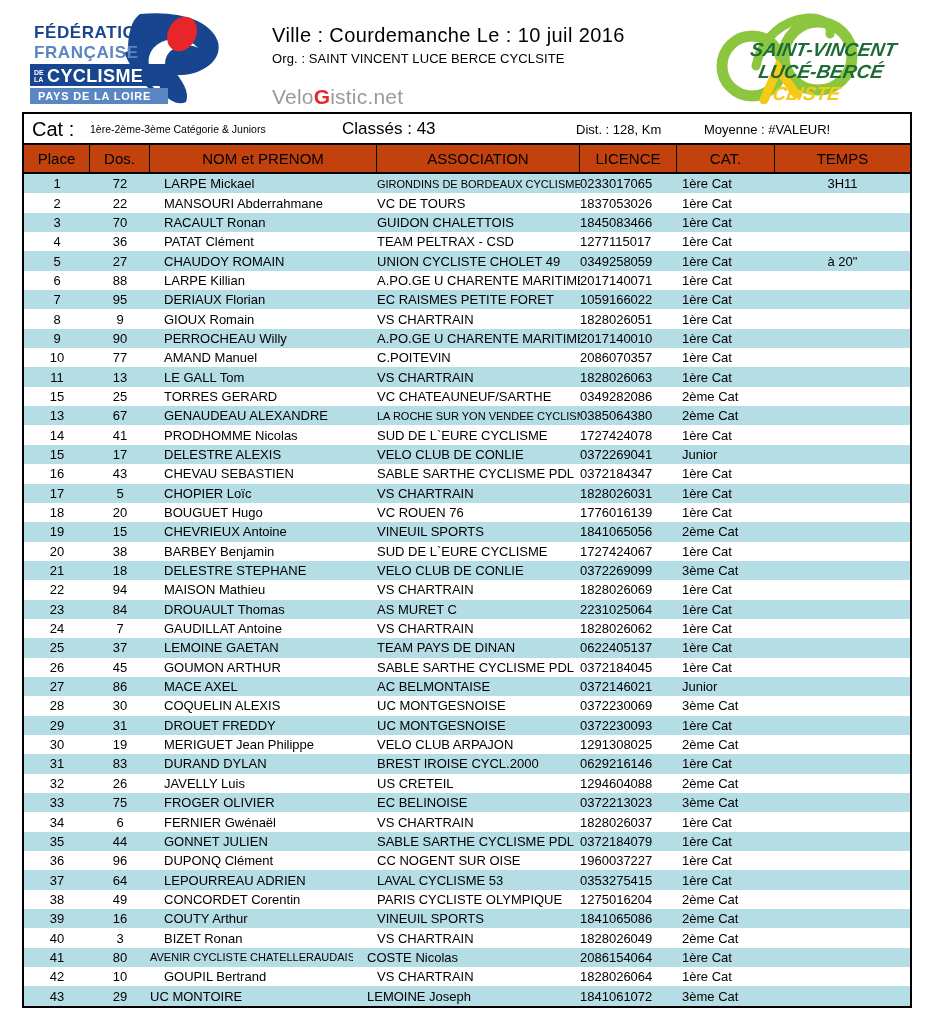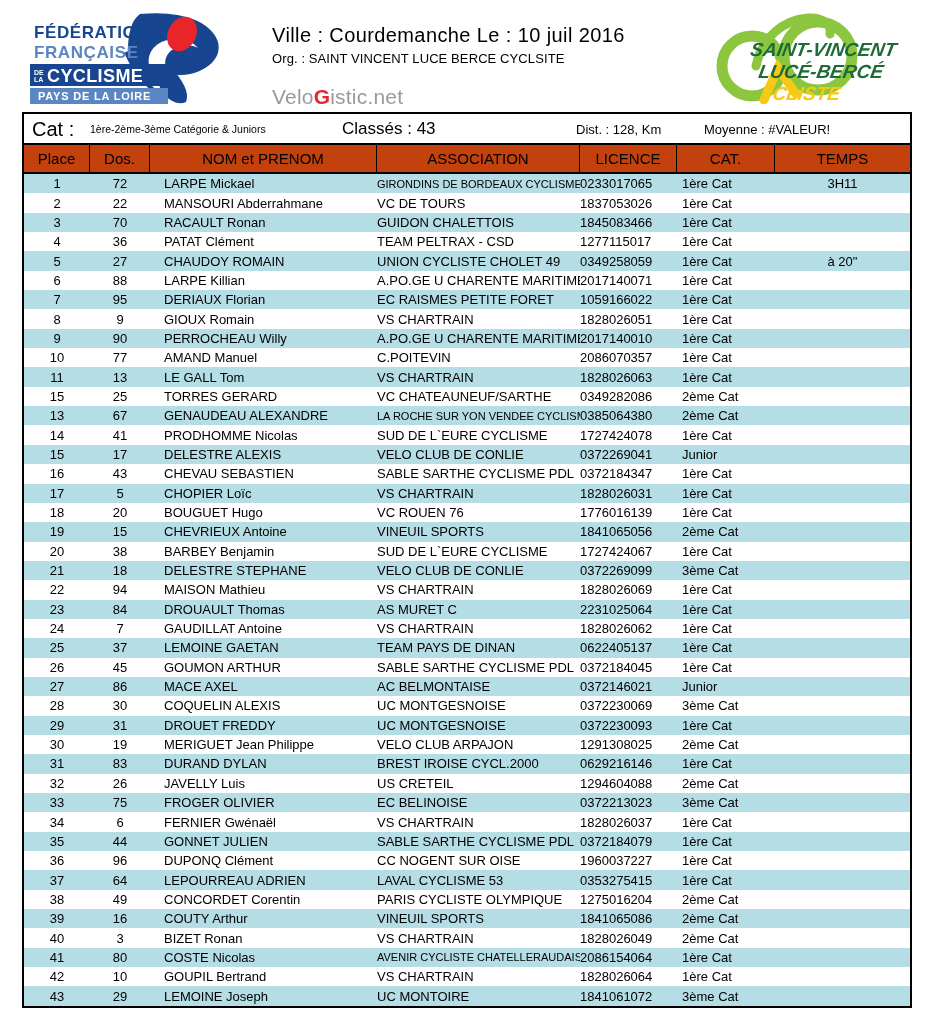--- a/index.html
+++ b/index.html
@@ -588,38 +588,38 @@
         <div class="cell c-dos">3</div>
         <div class="cell c-nom">BIZET  Ronan</div>
         <div class="cell c-asso">VS CHARTRAIN</div>
         <div class="cell c-licence">1828026049</div>
         <div class="cell c-cat">2ème Cat</div>
         <div class="cell c-temps"></div>
       </div>
       <div class="row alt">
         <div class="cell c-place">41</div>
         <div class="cell c-dos">80</div>
+        <div class="cell c-asso small">AVENIR CYCLISTE CHATELLERAUDAIS</div>
         <div class="cell c-nom">COSTE  Nicolas</div>
-        <div class="cell c-asso small">AVENIR CYCLISTE CHATELLERAUDAIS</div>
         <div class="cell c-licence">2086154064</div>
         <div class="cell c-cat">1ère Cat</div>
         <div class="cell c-temps"></div>
       </div>
       <div class="row">
         <div class="cell c-place">42</div>
         <div class="cell c-dos">10</div>
         <div class="cell c-nom">GOUPIL  Bertrand</div>
         <div class="cell c-asso">VS CHARTRAIN</div>
         <div class="cell c-licence">1828026064</div>
         <div class="cell c-cat">1ère Cat</div>
         <div class="cell c-temps"></div>
       </div>
       <div class="row alt">
         <div class="cell c-place">43</div>
         <div class="cell c-dos">29</div>
+        <div class="cell c-asso">UC MONTOIRE</div>
         <div class="cell c-nom">LEMOINE  Joseph</div>
-        <div class="cell c-asso">UC MONTOIRE</div>
         <div class="cell c-licence">1841061072</div>
         <div class="cell c-cat">3ème Cat</div>
         <div class="cell c-temps"></div>
       </div>
     </div>
 </div>
 
 </body></html>

